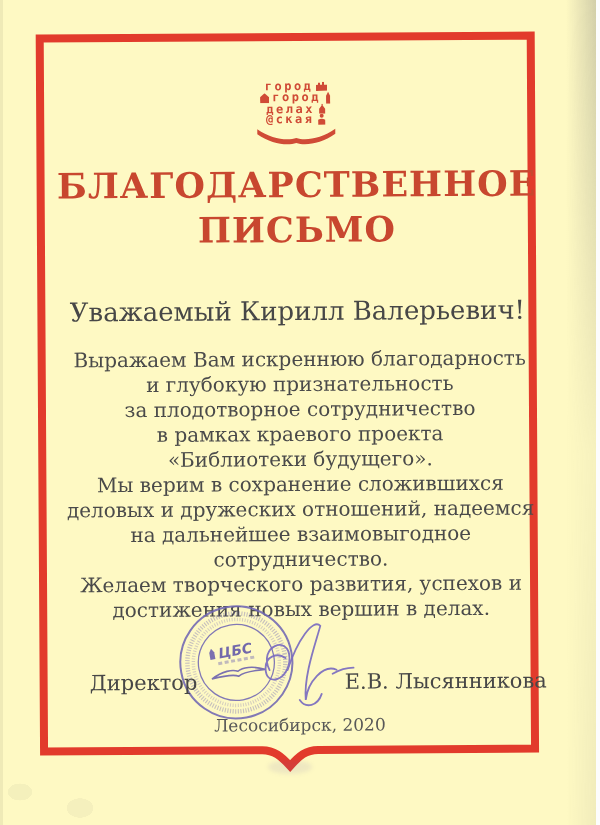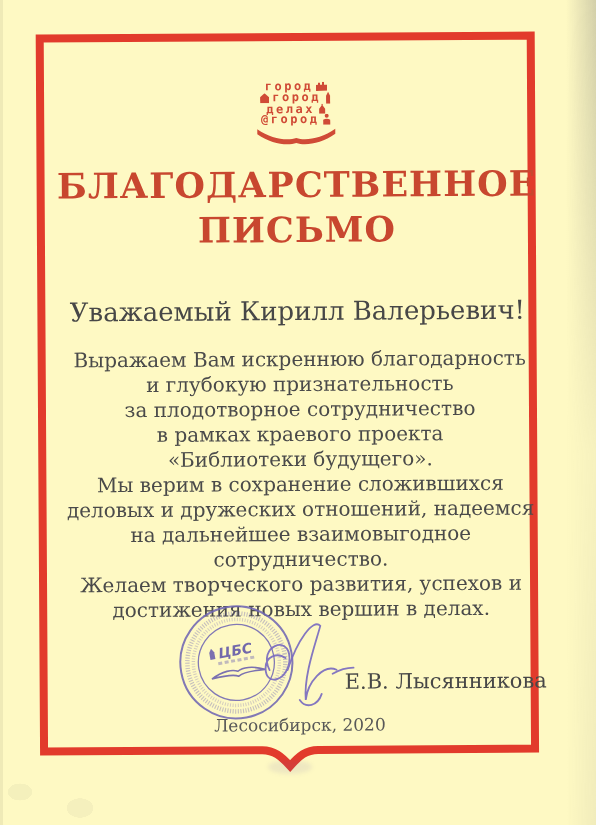--- a/index.html
+++ b/index.html
@@ -83,21 +83,21 @@
             <path d="M2 12 V4 L4 0 L6 4 V12 Z" fill="#d04b36"></path>
           </svg>
       </div>
       <div class="logo-line">
         <span class="txt">делах</span>
           <svg class="logo-ico" width="8" height="10" viewBox="0 0 8 10">
             <path d="M1 10 V5 L4 1 L7 5 V10 Z M3.4 0 h1.2 v3 h-1.2 Z" fill="#d04b36"></path>
           </svg>
       </div>
       <div class="logo-line">
-        <span class="txt">@город</span>
+        <span class="txt">@ская</span>
           <svg class="logo-ico" width="9" height="11" viewBox="0 0 9 11">
             <circle cx="4.5" cy="2" r="2" fill="#d04b36"></circle>
             <path d="M1 11 V6 Q4.5 4 8 6 V11 Z" fill="#d04b36"></path>
           </svg>
       </div>
       <svg class="logo-book" width="80" height="17" viewBox="0 0 80 17">
         <path d="M1 1 C15 11 31 13 40 10 C49 13 65 11 79 1 L79 6 C65 16 49 18 40 15 C31 18 15 16 1 6 Z" fill="#d04b36"></path>
       </svg>
     </div>
 
@@ -135,20 +135,21 @@
 
     <svg class="signature-ink" width="120" height="112" viewBox="0 0 120 112">
       <g fill="none" stroke="#7a6cc0" stroke-width="1.8" stroke-linecap="round">
         <path d="M30 64 C18 40 50 28 50 52 C50 74 26 82 26 62 C26 50 38 46 46 52"></path>
         <path d="M48 64 C58 34 74 12 81 20 C76 38 64 70 66 94 C68 76 84 58 97 64"></path>
         <path d="M93 68 C100 64 108 62 114 62"></path>
         <path d="M60 94 C66 103 78 100 82 88"></path>
       </g>
     </svg>
 
+    <div class="sig-role">Директор</div>
     <div class="sig-name">Е.В. Лысянникова</div>
 
     <div class="footer-line">Лесосибирск, 2020</div>
 
   </div>
 
   <div class="edge-right"></div>
   <div class="edge-left"></div>
   <div class="ink-smudge"></div>
   <div class="corner-marks"></div>

